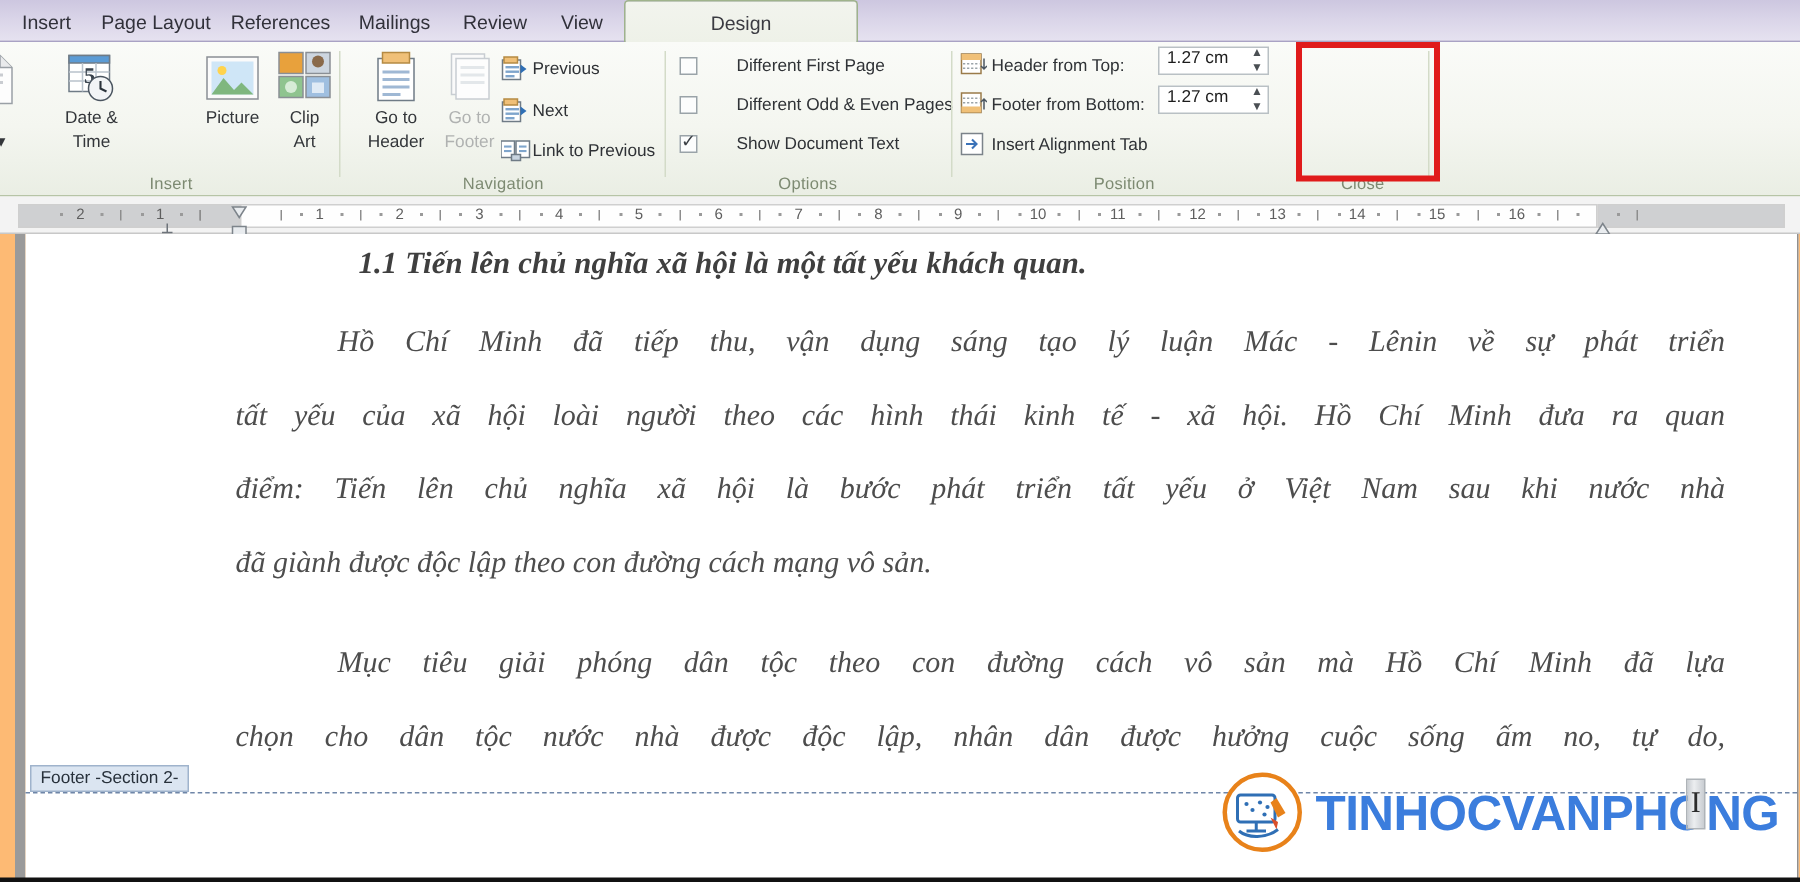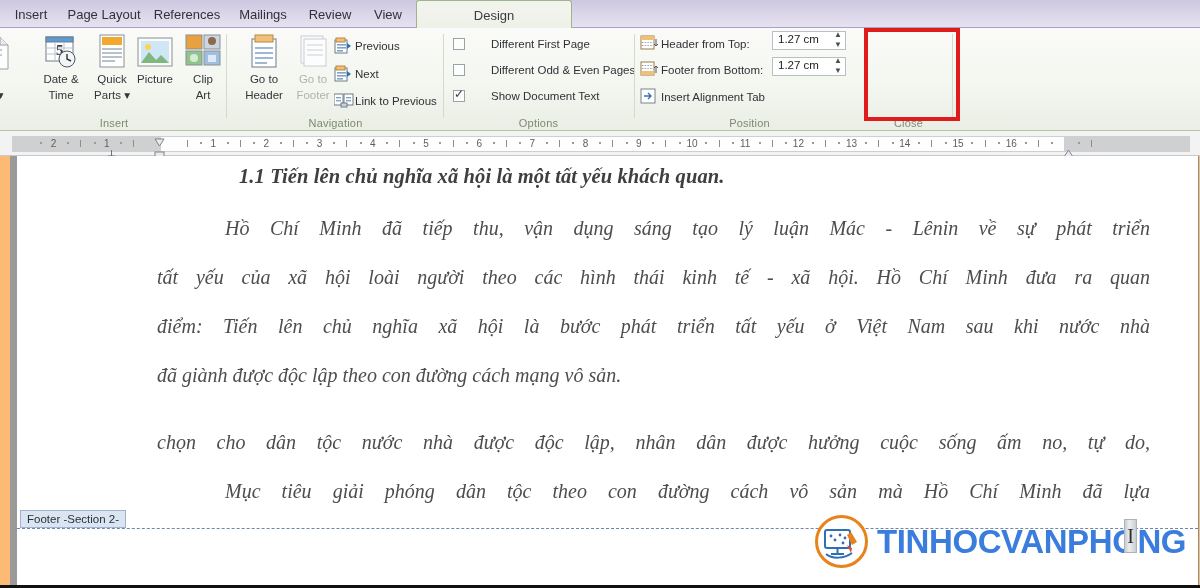--- a/index.html
+++ b/index.html
@@ -161,36 +161,20 @@
             </g>
             <text x="13" y="21" font-size="15" font-weight="bold" fill="#38424c" font-family="Liberation Serif, serif">5</text>
             <circle cx="24" cy="25" r="8" fill="#f2f4f6" stroke="#4b5560"></circle>
             <path d="M24 20v5l4 2" stroke="#2b333b" fill="none" stroke-width="1.4"></path>
           </svg>
         </div>
         <div class="lbl">Date &amp;</div>
         <div class="lbl">Time</div>
       </div>
 
-      <div class="bigbtn" style="left:84px;top:4px">
-        <div class="ico">
-          <svg width="30" height="36" viewBox="0 0 30 36">
-            <rect x="3" y="1" width="24" height="32" fill="#fff" stroke="#8a8f95"></rect>
-            <rect x="5" y="3" width="20" height="8" fill="#f0a830"></rect>
-            <g fill="#b9c2cb">
-              <rect x="5" y="14" width="20" height="2"></rect>
-                <rect x="5" y="18" width="20" height="2"></rect>
-              <rect x="5" y="22" width="20" height="2"></rect>
-                <rect x="5" y="26" width="13" height="2"></rect>
-            </g>
-          </svg>
-        </div>
-        <div class="lbl">Quick</div>
-        <div class="lbl">Parts ▾</div>
-      </div>
 
       <div class="bigbtn" style="left:127px;top:4px">
         <div class="ico">
           <svg width="38" height="34" viewBox="0 0 38 34">
             <rect x="2" y="2" width="34" height="28" fill="#fbfbfb" stroke="#8a8f95"></rect>
             <rect x="5" y="5" width="28" height="22" fill="#cfe6f7"></rect>
             <circle cx="12" cy="11" r="3" fill="#ffd34d"></circle>
             <path d="M5 27l8-11 7 8 5-5 8 8z" fill="#7fb77f"></path>
           </svg>
         </div>
@@ -502,22 +486,22 @@
       <div class="heading">1.1 Tiến lên chủ nghĩa xã hội là một tất yếu khách quan.</div>
 
       <div class="para" style="margin-top:16px">
         <span class="line just"><span class="ind"></span><span>Hồ Chí Minh đã tiếp thu, vận dụng sáng tạo lý luận Mác - Lênin về sự phát triển</span></span>
         <span class="line just">tất yếu của xã hội loài người theo các hình thái kinh tế - xã hội. Hồ Chí Minh đưa ra quan</span>
         <span class="line just">điểm: Tiến lên chủ nghĩa xã hội là bước phát triển tất yếu ở Việt Nam sau khi nước nhà</span>
         <span class="line">đã giành được độc lập theo con đường cách mạng vô sản.</span>
       </div>
 
       <div class="para" style="margin-top:18px">
+        <span class="line just"><span class="ind"></span><span>Mục tiêu giải phóng dân tộc theo con đường cách vô sản mà Hồ Chí Minh đã lựa</span></span>
         <span class="line just">chọn cho dân tộc nước nhà được độc lập, nhân dân được hưởng cuộc sống ấm no, tự do,</span>
-        <span class="line just"><span class="ind"></span><span>Mục tiêu giải phóng dân tộc theo con đường cách vô sản mà Hồ Chí Minh đã lựa</span></span>
       </div>
     </div>
 
     <div class="footer-line" style="left:0;right:0;top:372px"></div>
     <div class="footer-tag" style="left:3px;top:354px">Footer -Section 2-</div>
 
     <div class="logo" style="left:798px;top:359px">
       <span class="mark">
         <svg width="47" height="47" viewBox="0 0 47 47" style="position:absolute;left:0;top:0">
           <rect x="7" y="12" width="25" height="18" rx="2" fill="#fff" stroke="#2f6fb5" stroke-width="2"></rect>

